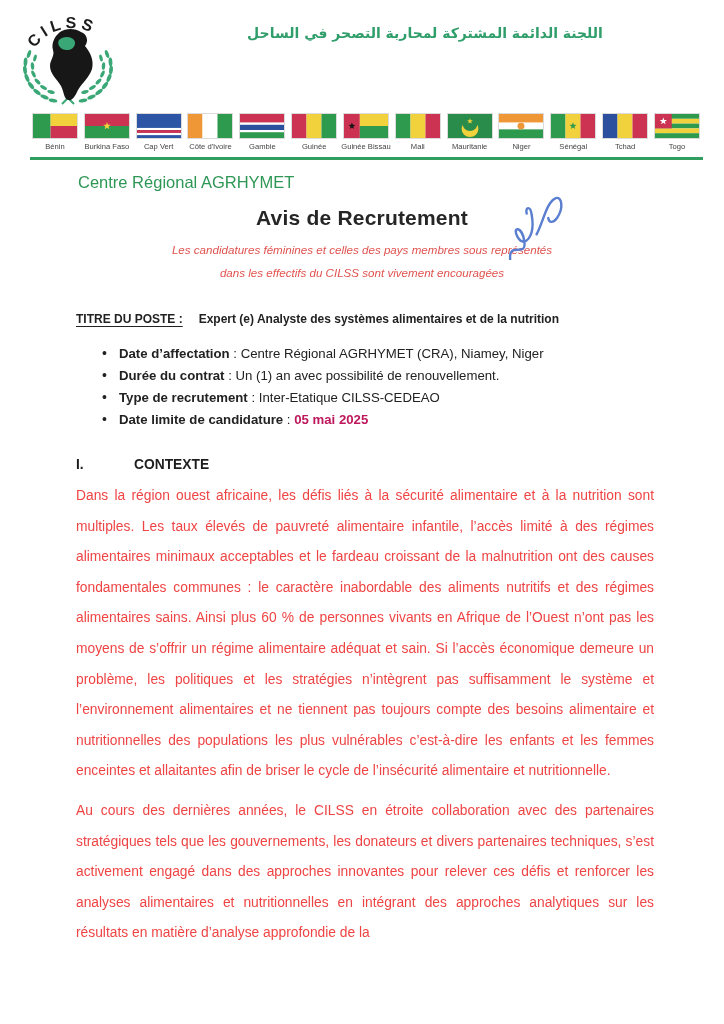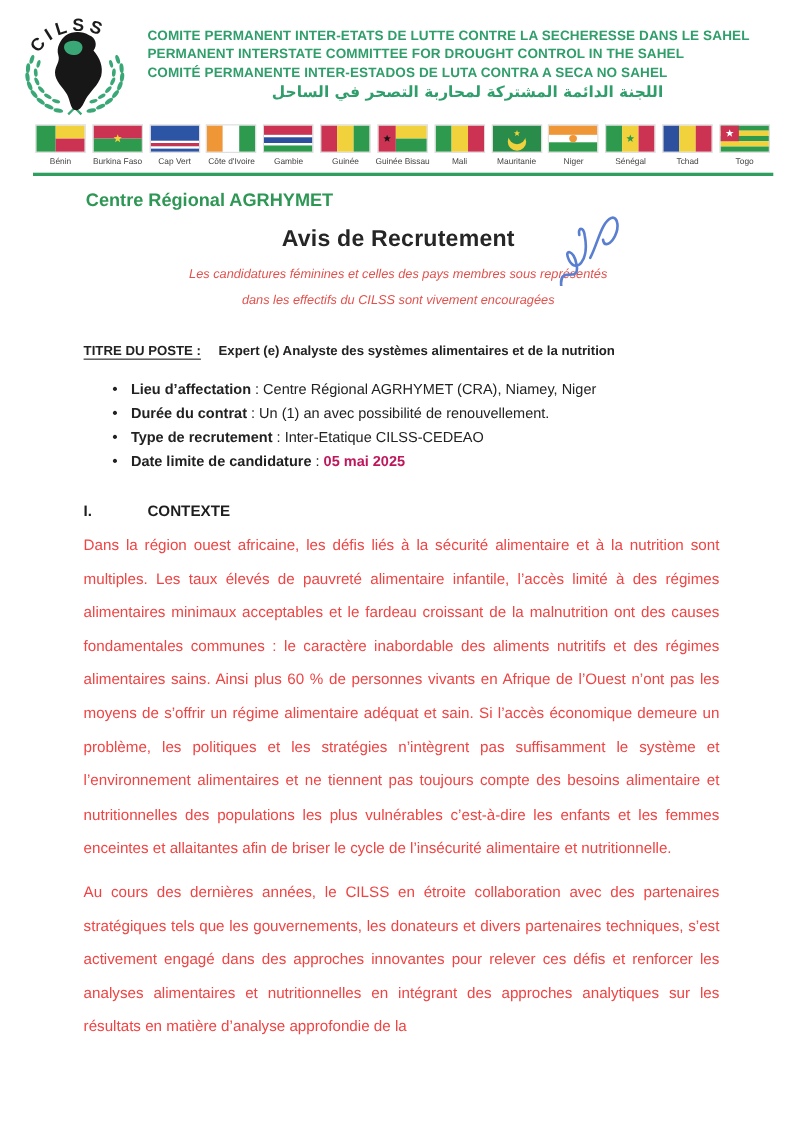--- a/index.html
+++ b/index.html
@@ -14,21 +14,21 @@
   .org-line{color:#2f9e6a;font-weight:bold;font-size:12.3px;line-height:17px;letter-spacing:.1px;}
   .org-arabic{color:#2f9e6a;font-weight:bold;font-size:14px;line-height:19px;padding-left:10px;
     font-family:"DejaVu Sans",sans-serif;direction:rtl;text-align:center;}
   
   .flags-row{display:flex;justify-content:space-between;margin:6px 22px 0 30px;}
   .flag-item{display:flex;flex-direction:column;align-items:center;width:50px;}
   .flag-svg{width:44px;height:24px;outline:1px solid rgba(0,0,0,.14);}
   .flag-label{font-size:7.6px;color:#444;margin-top:4px;white-space:nowrap;}
   .green-rule{height:3px;background:#2f9e5e;margin:6px 21px 0 30px;border:none;}
   
-  .centre-name{margin:13px 0 0 78px;color:#2e9755;font-weight:bold;font-size:16.5px;}
+  .centre-name{margin:13px 0 0 78px;color:#2e9755;font-weight:normal;font-size:16.5px;}
   .title-wrap{position:relative;text-align:center;margin-top:14px;}
   .page-title{display:inline-block;font-size:21px;font-weight:bold;color:#262626;letter-spacing:.2px;}
   .signature{position:absolute;left:492px;top:-12px;width:104px;height:66px;pointer-events:none;}
   .notice{margin-top:8px;text-align:center;color:#e0524e;font-style:italic;font-size:11.6px;line-height:23px;}
   
   .poste{margin:22px 66px 0 76px;font-size:12px;font-weight:bold;line-height:27px;
     padding-left:125px;text-indent:-125px;color:#222;}
   .poste-label{text-decoration:underline;text-underline-offset:3px;}
   .poste-value{margin-left:16px;}
   .details{list-style:none;margin:13px 0 0 100px;padding:0;font-size:13.2px;}
@@ -89,25 +89,20 @@
 
         <path d="M48,24 C54,20 63,20 69,24 C75,26 77,33 73,38 C79,45 82,53 80,61 C77,70 70,75 66,82 C63,88 61,93 56,92 C52,91 52,84 49,78 C45,71 38,66 38,58 C38,52 43,48 41,42 C39,35 43,28 48,24 Z" fill="#171717"></path>
         <path d="M47,32 C51,28 59,28 62,32 C65,36 61,42 56,42 C50,43 44,37 47,32 Z" fill="#3aa876"></path>
 
         <text font-size="16" font-weight="bold" fill="#1c1c1c" letter-spacing="4" font-family="Liberation Sans, DejaVu Sans, sans-serif">
           <textPath href="#arcpath" startOffset="6">CILSS</textPath>
         </text>
       </svg>
     </div>
     <div class="org-block">
-      <div>
-          <div class="org-line">COMITE PERMANENT INTER-ETATS DE LUTTE CONTRE LA SECHERESSE DANS LE SAHEL</div>
-          <div class="org-line">PERMANENT INTERSTATE COMMITTEE FOR DROUGHT CONTROL IN THE SAHEL</div>
-          <div class="org-line">COMITÉ PERMANENTE INTER-ESTADOS DE LUTA CONTRA A SECA NO SAHEL</div>
-        </div>
       <div class="org-arabic">اللجنة الدائمة المشتركة لمحاربة التصحر في الساحل</div>
     </div>
   </div>
 
   <div class="flags-row">
       <div class="flag-item">
         <svg viewBox="0 0 100 100" preserveAspectRatio="none" class="flag-svg">
           <rect x="0" y="0" width="40" height="100" fill="#2e9a4e"></rect>
           <rect x="40" y="0" width="60" height="50" fill="#f2d23c"></rect>
           <rect x="40" y="50" width="60" height="50" fill="#cc3352"></rect>
@@ -239,21 +234,21 @@
   <div class="notice">
     <div>Les candidatures féminines et celles des pays membres sous représentés</div>
     <div>dans les effectifs du CILSS sont vivement encouragées</div>
   </div>
 
   <div class="poste">
     <span class="poste-label">TITRE DU POSTE :</span><span class="poste-value">Expert (e) Analyste des systèmes alimentaires et de la nutrition</span>
   </div>
 
   <ul class="details">
-      <li><span class="det-label">Lieu d’affectation</span> : <span class="det-value">Centre Régional AGRHYMET (CRA), Niamey, Niger</span></li>
+      <li><span class="det-label">Date d’affectation</span> : <span class="det-value">Centre Régional AGRHYMET (CRA), Niamey, Niger</span></li>
       <li><span class="det-label">Durée du contrat</span> : <span class="det-value">Un (1) an avec possibilité de renouvellement.</span></li>
       <li><span class="det-label">Type de recrutement</span> : <span class="det-value">Inter-Etatique CILSS-CEDEAO</span></li>
       <li><span class="det-label">Date limite de candidature</span> : <span class="det-value" style="color: #be185d; font-weight: bold;">05 mai 2025</span></li>
     </ul>
 
   <div class="section-head">
     <span class="section-num">I.</span>
     <span>CONTEXTE</span>
   </div>
 

